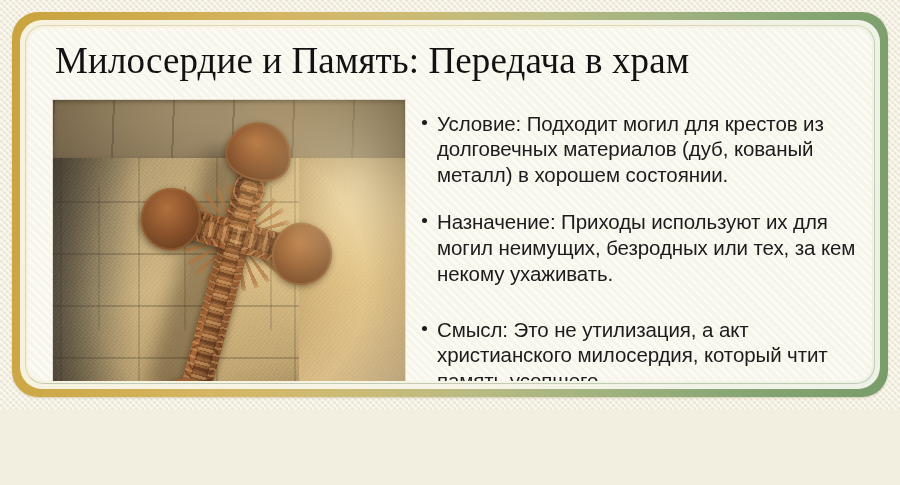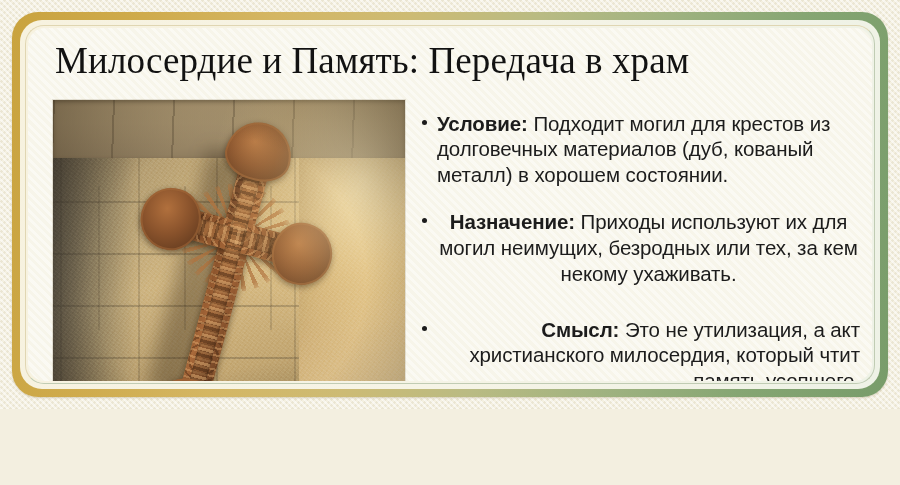--- a/index.html
+++ b/index.html
@@ -217,23 +217,23 @@
   }
   .bullet{
     position:relative;padding-left:17px;
     font-size:20.5px;line-height:1.265;
     letter-spacing:-.1px;
   }
   .bullet::before{
     content:"";position:absolute;left:2px;top:9px;
     width:5px;height:5px;border-radius:50%;background:#1c1c1c;
   }
-  .bullet .lead{font-weight:bold;}
-  #b2{margin-top:8px;text-align:center;}
-  #b3{margin-top:30px;text-align:right;}
+  .bullet .lead{font-weight:normal;}
+  #b2{margin-top:8px;}
+  #b3{margin-top:30px;}
 </style>
 </head>
 <body>
 
 <div id="slide">
 
   <div id="frame-outer"></div>
   <div id="frame-inner"></div>
   <div id="frame-hairline"></div>
 

